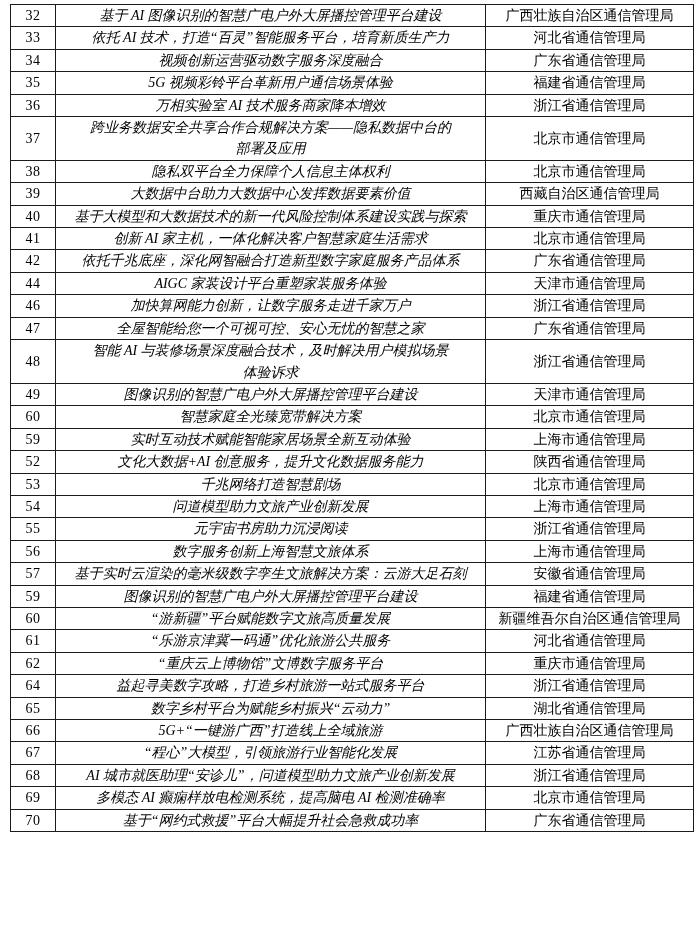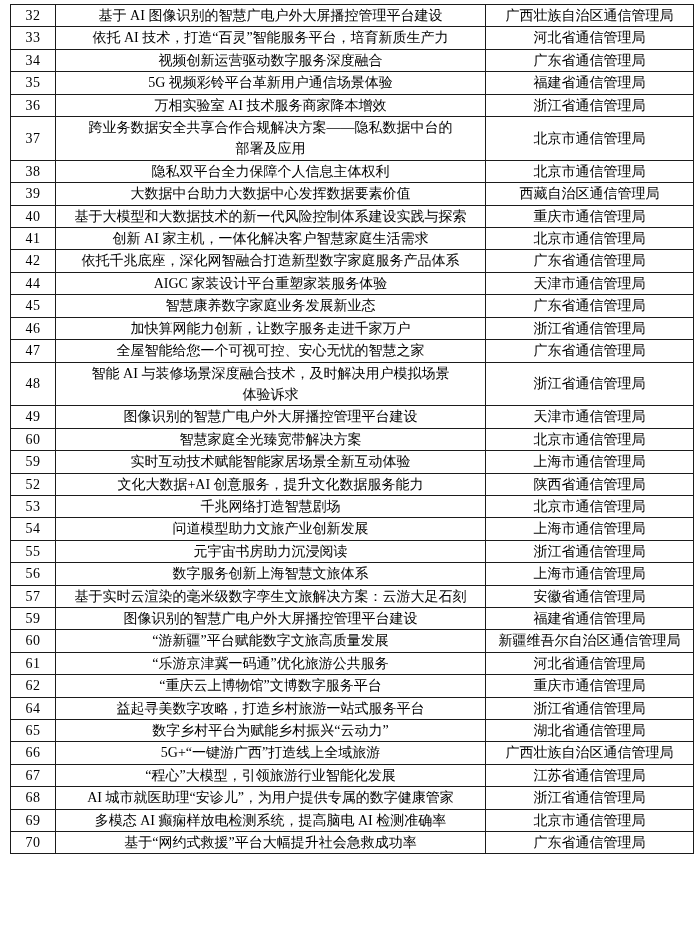--- a/index.html
+++ b/index.html
@@ -30,20 +30,21 @@
     line-height: 21.4px;
     padding: 0 2px;
     height: 21.4px;
     overflow: hidden;
   }
   td.col-no {
     letter-spacing: 0.5px;
   }
   td.col-title {
     white-space: pre-line;
+    font-style: italic;
   }
   col.c-no  { width: 45px; }
   col.c-title { width: 430px; }
   col.c-org { width: 208px; }
 </style>
 </head>
 <body>
 
 <div class="page">
   <table class="award-table">
@@ -108,25 +109,20 @@
           <td class="col-no">42</td>
           <td class="col-title">依托千兆底座，深化网智融合打造新型数字家庭服务产品体系</td>
           <td class="col-org">广东省通信管理局</td>
         </tr>
         <tr>
           <td class="col-no">44</td>
           <td class="col-title">AIGC 家装设计平台重塑家装服务体验</td>
           <td class="col-org">天津市通信管理局</td>
         </tr>
         <tr>
-          <td class="col-no">45</td>
-          <td class="col-title">智慧康养数字家庭业务发展新业态</td>
-          <td class="col-org">广东省通信管理局</td>
-        </tr>
-        <tr>
           <td class="col-no">46</td>
           <td class="col-title">加快算网能力创新，让数字服务走进千家万户</td>
           <td class="col-org">浙江省通信管理局</td>
         </tr>
         <tr>
           <td class="col-no">47</td>
           <td class="col-title">全屋智能给您一个可视可控、安心无忧的智慧之家</td>
           <td class="col-org">广东省通信管理局</td>
         </tr>
         <tr>
@@ -215,21 +211,21 @@
           <td class="col-title">5G+“一键游广西”打造线上全域旅游</td>
           <td class="col-org">广西壮族自治区通信管理局</td>
         </tr>
         <tr>
           <td class="col-no">67</td>
           <td class="col-title">“程心”大模型，引领旅游行业智能化发展</td>
           <td class="col-org">江苏省通信管理局</td>
         </tr>
         <tr>
           <td class="col-no">68</td>
-          <td class="col-title">AI 城市就医助理“安诊儿”，为用户提供专属的数字健康管家</td>
+          <td class="col-title">AI 城市就医助理“安诊儿”，问道模型助力文旅产业创新发展</td>
           <td class="col-org">浙江省通信管理局</td>
         </tr>
         <tr>
           <td class="col-no">69</td>
           <td class="col-title">多模态 AI 癫痫样放电检测系统，提高脑电 AI 检测准确率</td>
           <td class="col-org">北京市通信管理局</td>
         </tr>
         <tr>
           <td class="col-no">70</td>
           <td class="col-title">基于“网约式救援”平台大幅提升社会急救成功率</td>

